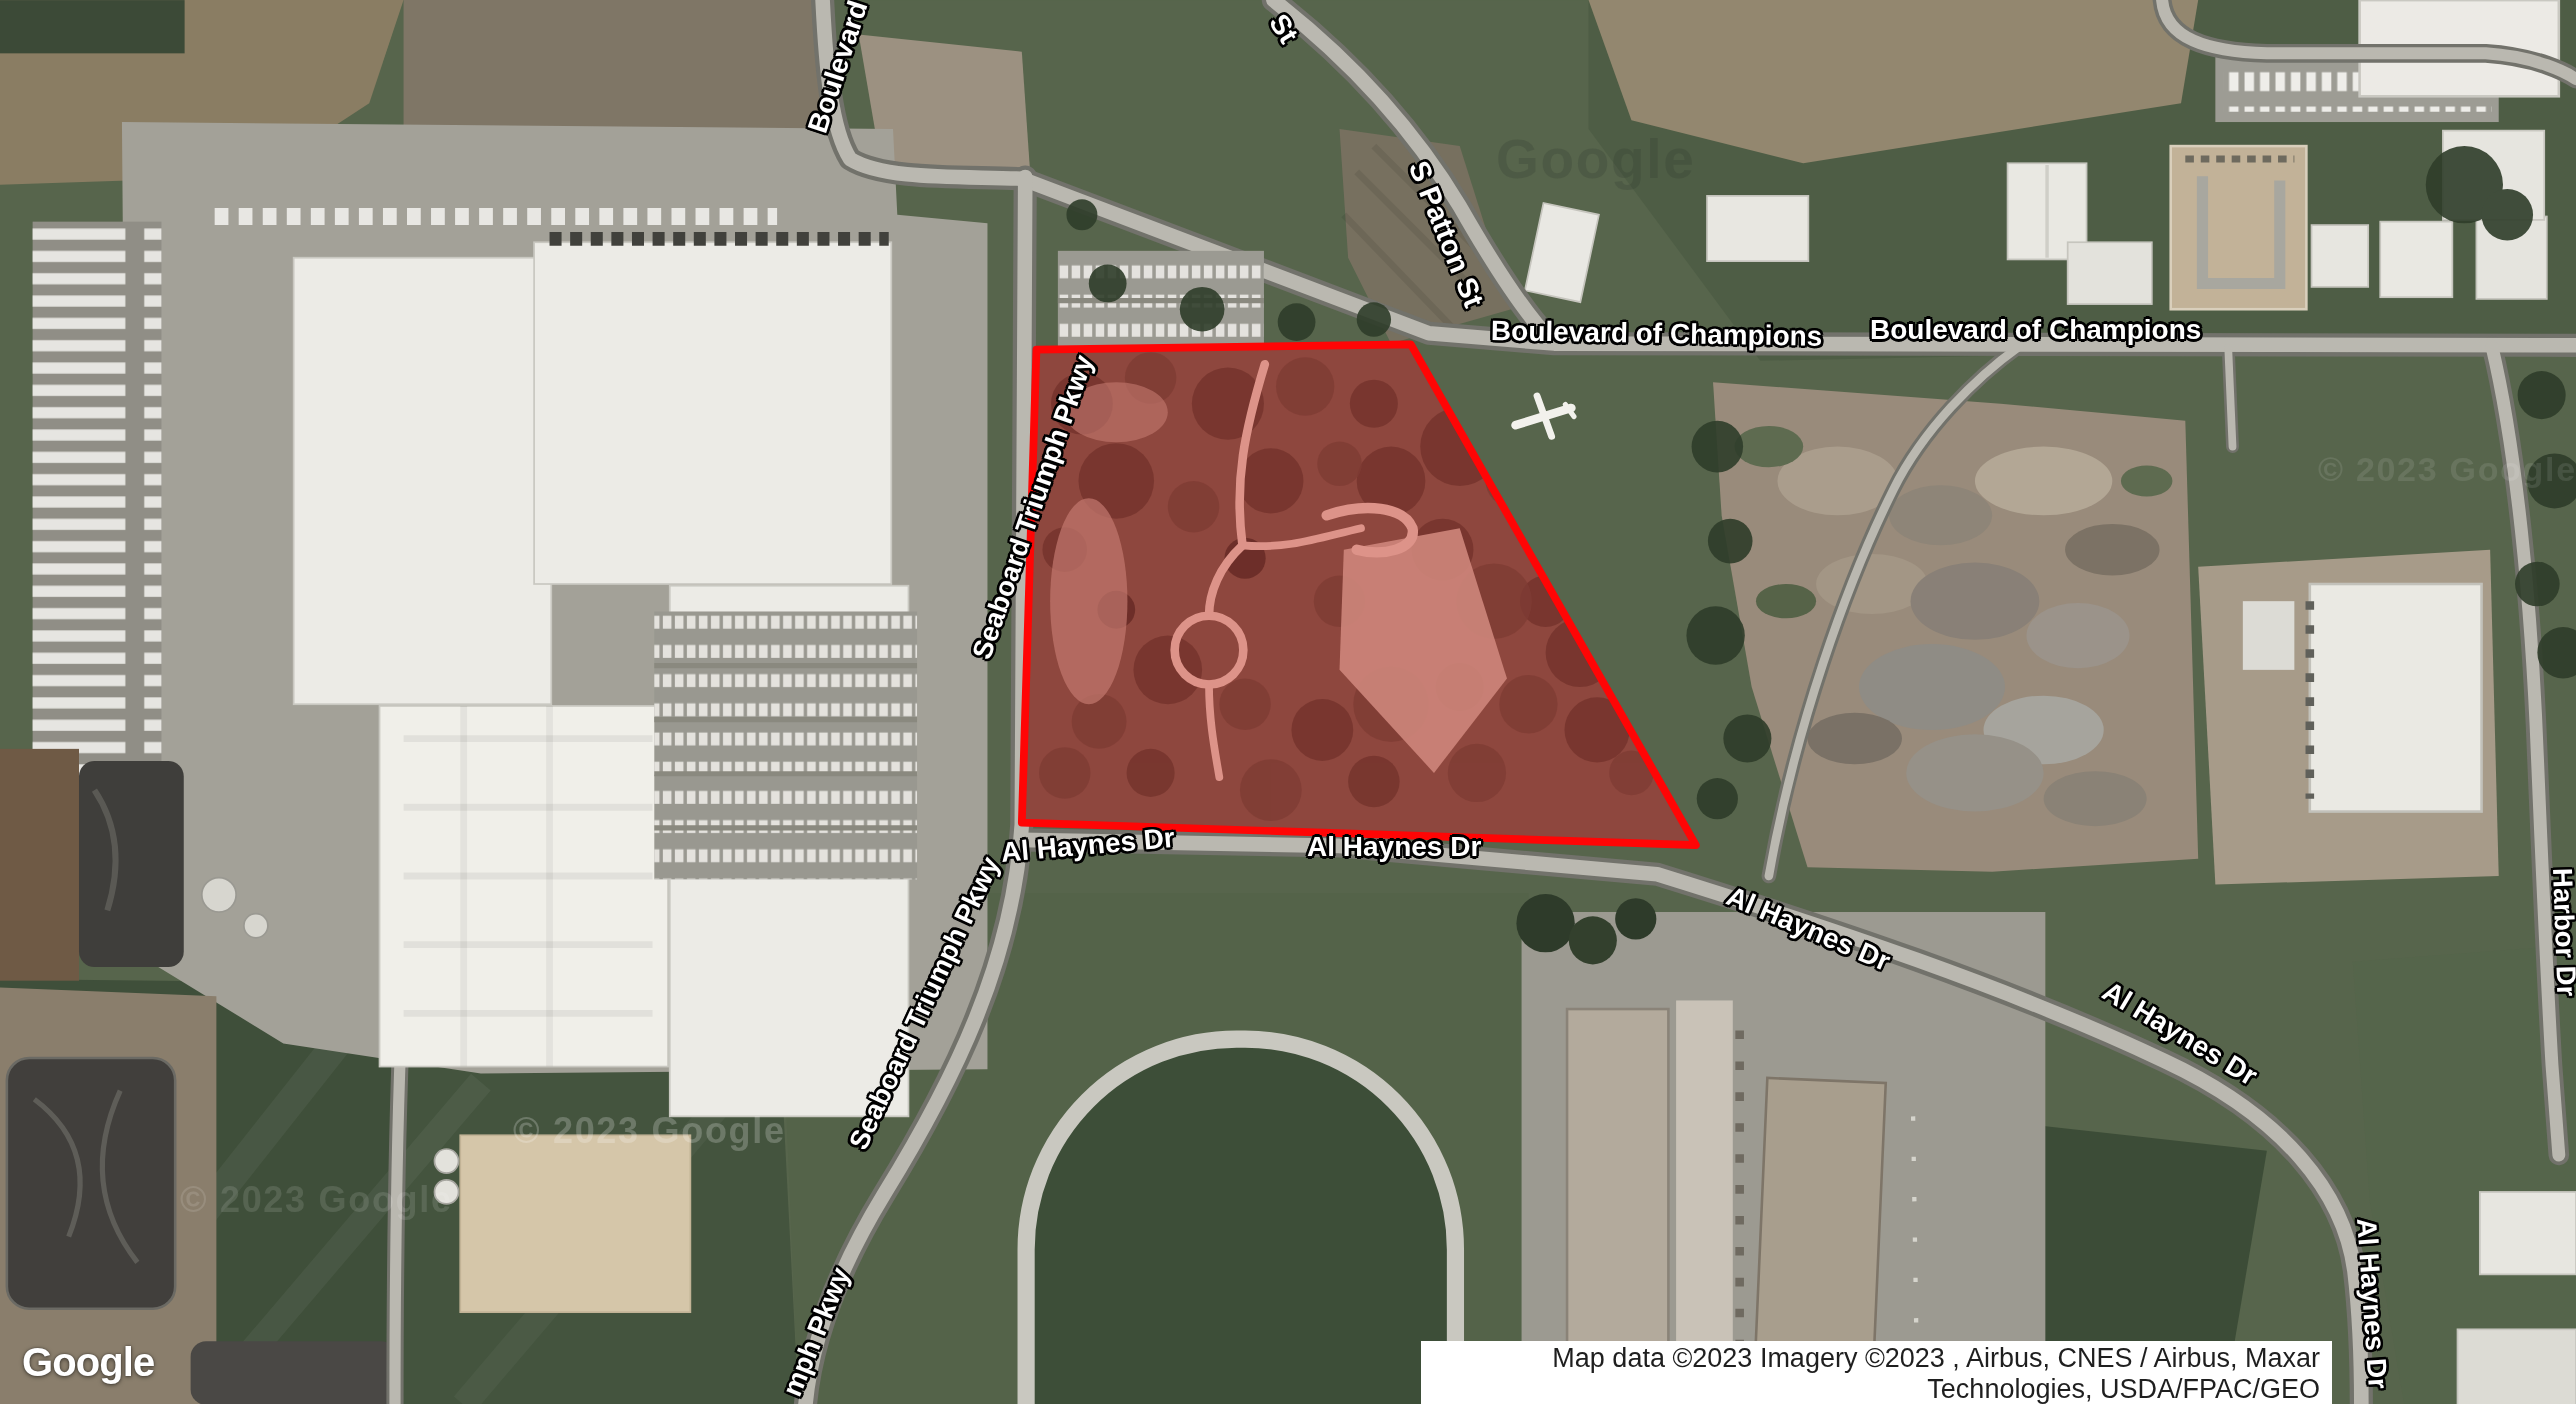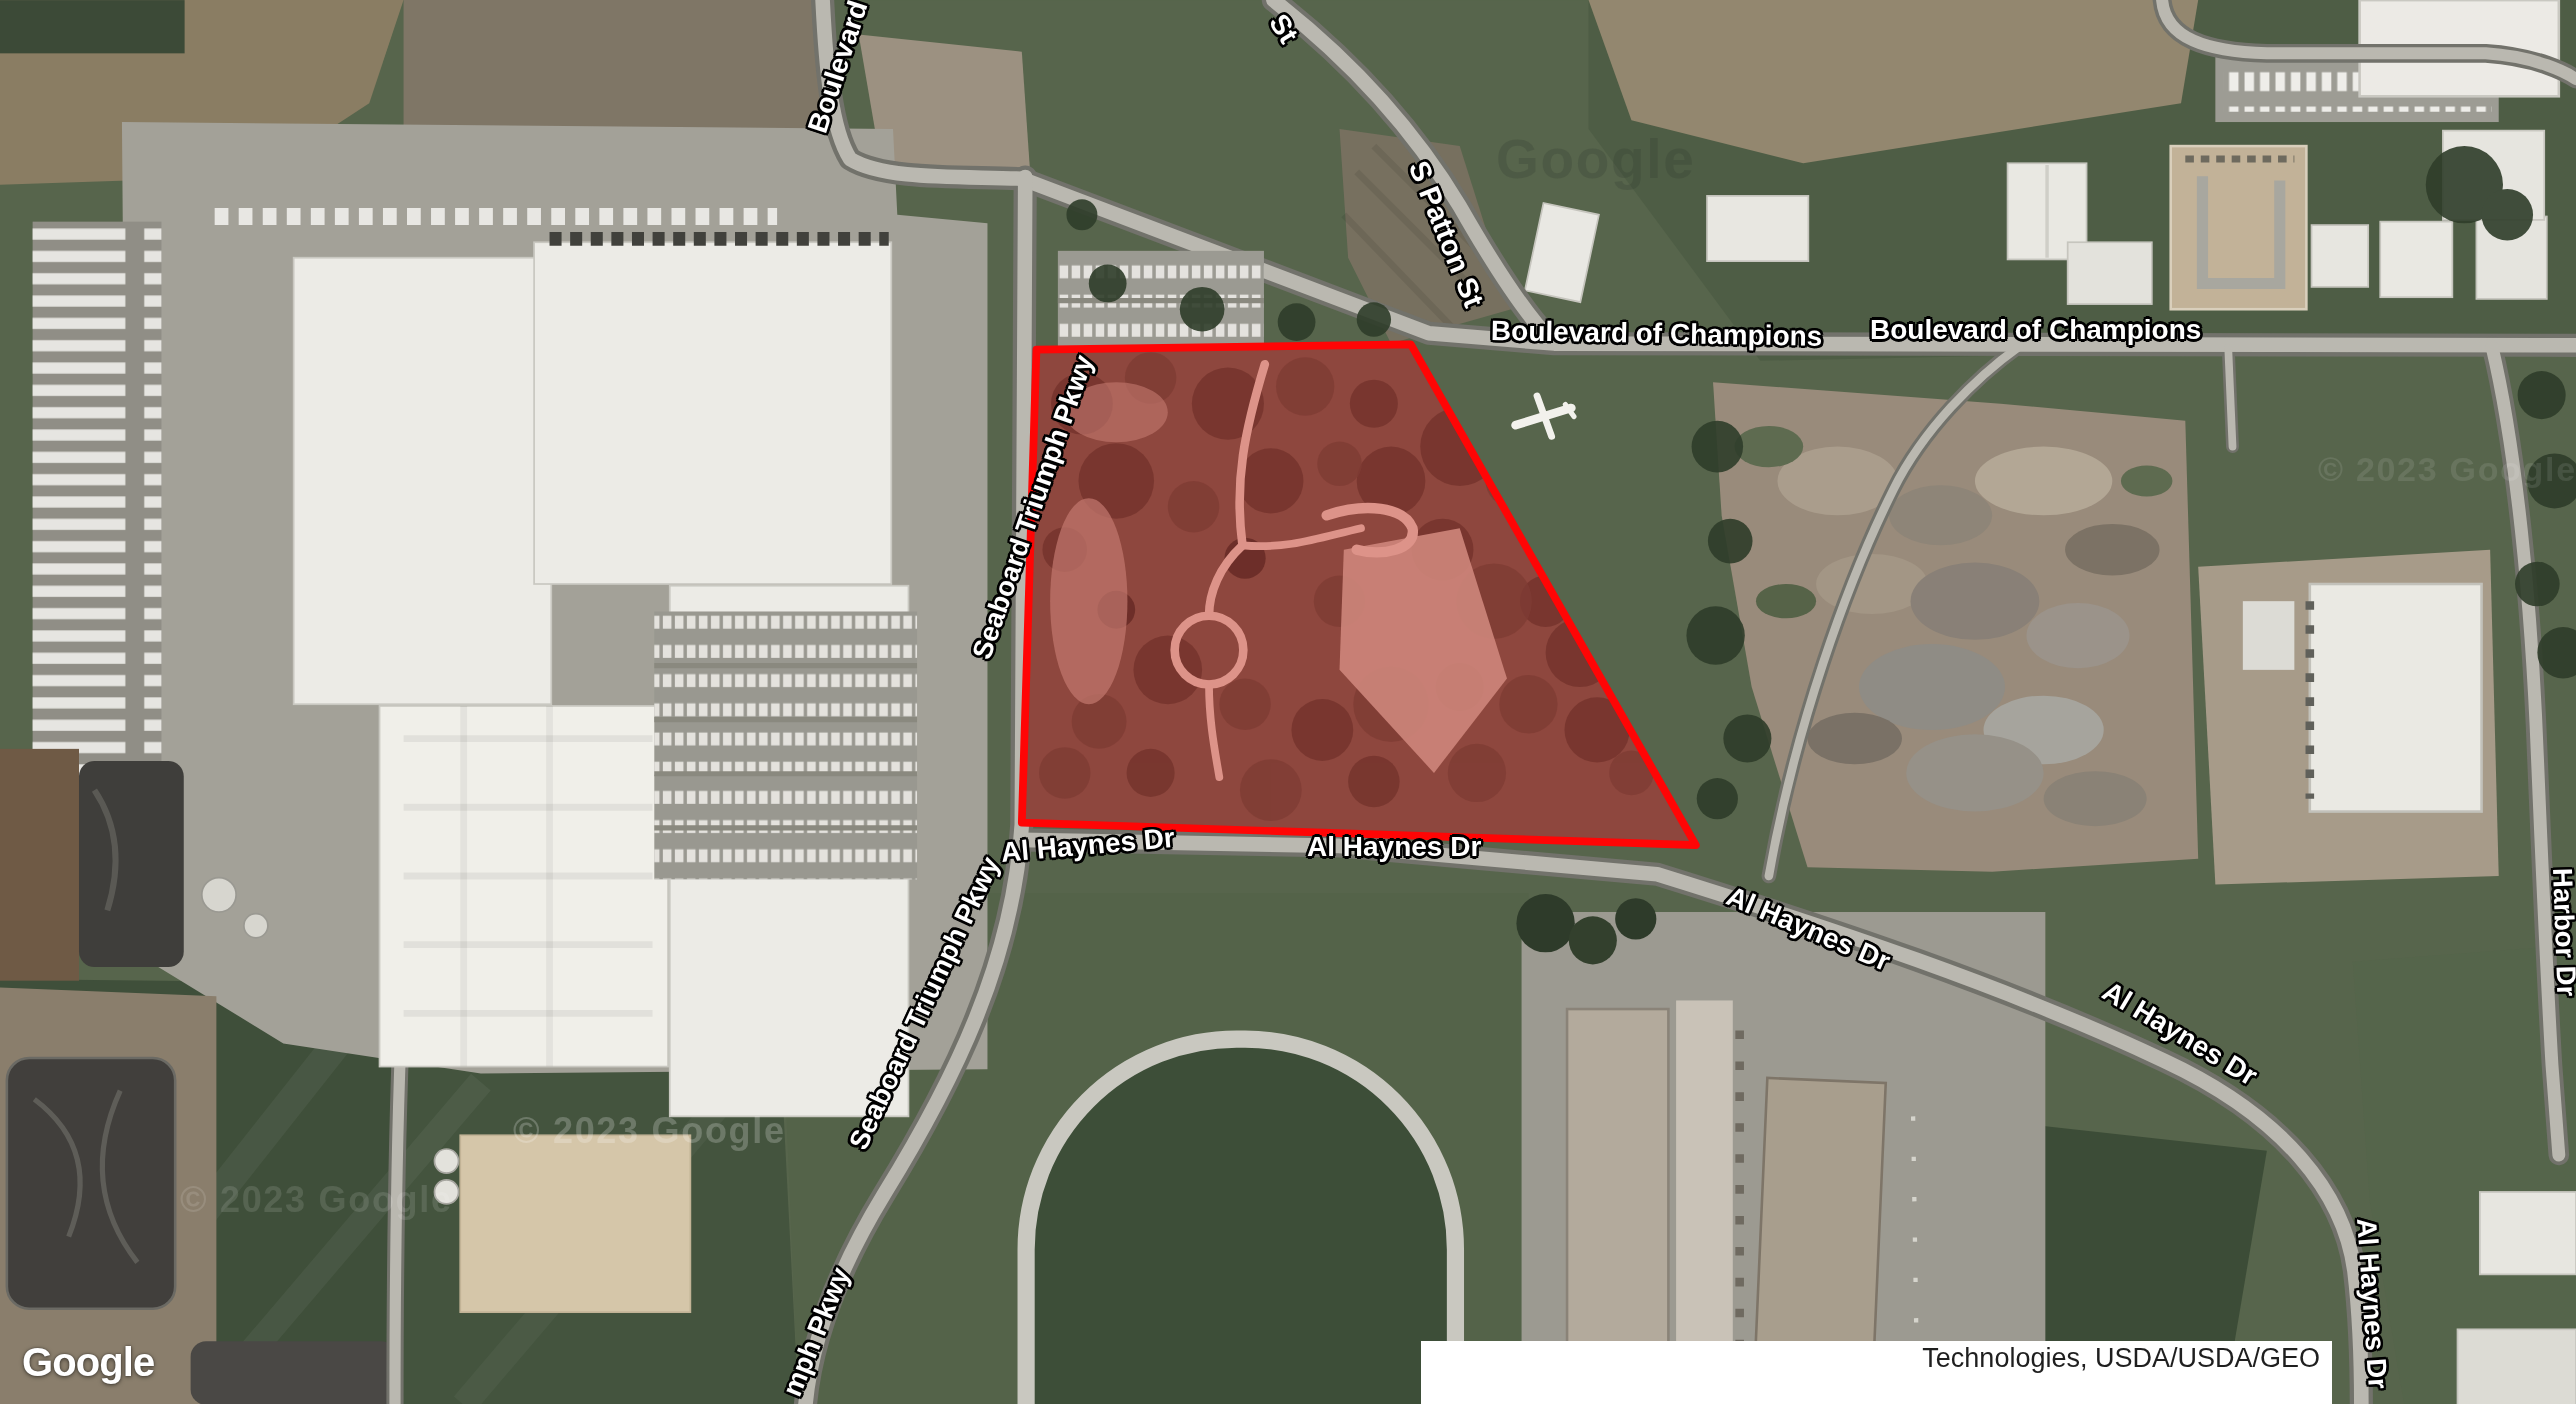--- a/index.html
+++ b/index.html
@@ -320,17 +320,18 @@
       <div class="rl" style="left: 2562px; top: 852px; font-size: 27.5px; transform: rotate(88deg);">Harbor Dr</div>
       <div class="wm" style="left: 513px; top: 1110px; font-size: 36px; color: rgba(255, 255, 255, 0.22);">© 2023 Google</div>
       <div class="wm" style="left: 180px; top: 1179px; font-size: 36px; color: rgba(255, 255, 255, 0.12);">© 2023 Google</div>
       <div class="wm" style="left: 1496px; top: 127px; font-size: 55px; color: rgba(45, 55, 45, 0.22);">Google</div>
       <div class="wm" style="left: 2318px; top: 450px; font-size: 34px; color: rgba(255, 255, 255, 0.1);">© 2023 Google</div>
     </div>
 
 <div class="google-logo">Google</div>
 
 <div class="attribution">
-  <div>Technologies, USDA/USDA/GEO</div>
+  <div>Map data ©2023 Imagery ©2023 , Airbus, CNES / Airbus, Maxar</div>
+  <div>Technologies, USDA/FPAC/GEO</div>
 </div>
 
 </div>
 
 
 </body></html>

